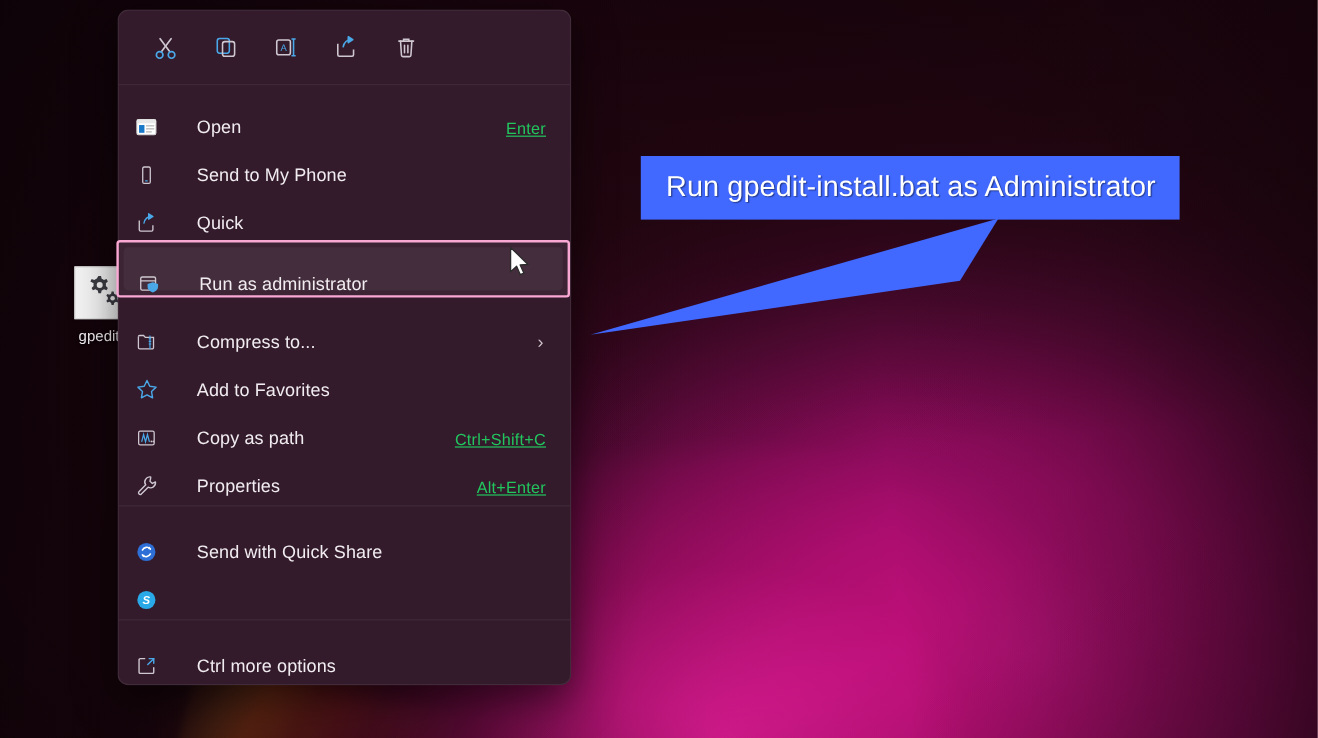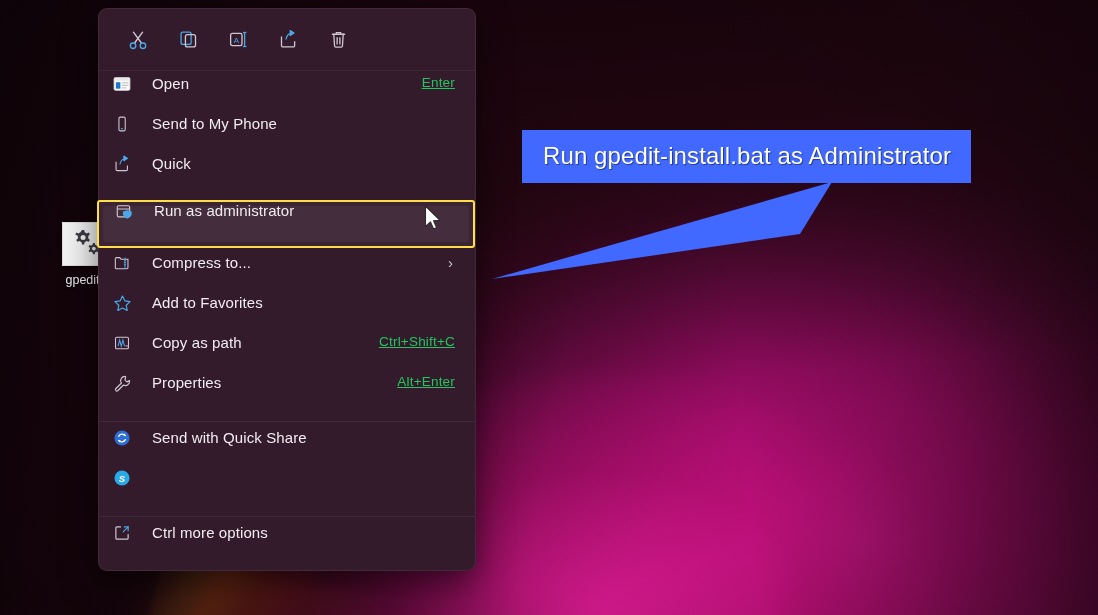--- a/index.html
+++ b/index.html
@@ -121,28 +121,29 @@
     display: flex; align-items: center; justify-content: center;
     border-radius: 5px;
     cursor: default;
   }
 
   .cm-section { padding: 4px 0; }
   .cm-sep { height: 1px; background: rgba(255,255,255,0.06); margin: 3px 0; }
 
   .cm-item {
     display: flex;
-    align-items: flex-start;
+    align-items: flex-end;
     height: 40px;
     padding: 0 14px 0 14px;
     box-sizing: border-box;
     color: #f1ecf0;
     font-size: 15px;
     cursor: default;
     position: relative;
+    gap: 12px;
   }
   .cm-item .ic {
     width: 28px; min-width: 28px;
     display: flex; align-items: center; justify-content: flex-start;
   }
   .cm-item .lbl { flex: 1; padding-left: 11px; letter-spacing: .1px; }
   .cm-item .accel {
     color: #22c55e;
     font-size: 13.5px;
     padding-right: 6px;
@@ -151,21 +152,21 @@
   }
   .cm-item .chev { color: #cfc3cb; font-size: 15px; padding-right: 8px; }
 
   
   #item-run-admin-wrap {
     position: absolute;
     left: -2px;
     top: 191px;
     width: 378px;
     height: 48px;
-    border: 2px solid #fde047;
+    border: 2px solid #f9a8d4;
     border-radius: 3px;
     box-sizing: border-box;
     background: #3c2434;
     z-index: 6;
   }
   #item-run-admin-wrap .cm-item {
     height: 100%;
     padding-left: 16px;
     border-radius: 4px;
   }
@@ -189,20 +190,21 @@
   }
   #callout .bubble {
     background: #4169ff;
     padding: 10px 20px 11px 21px;
     color: #ffffff;
     font-size: 24px;
     white-space: nowrap;
     text-shadow: 1px 1px 1px rgba(0,0,0,0.45);
     letter-spacing: .1px;
     line-height: 32px;
+    margin-left: 12px;
   }
   #callout-tail {
     position: absolute;
     left: -30px; top: 52px;
     overflow: visible;
   }
 </style>
 </head>
 <body>
 

